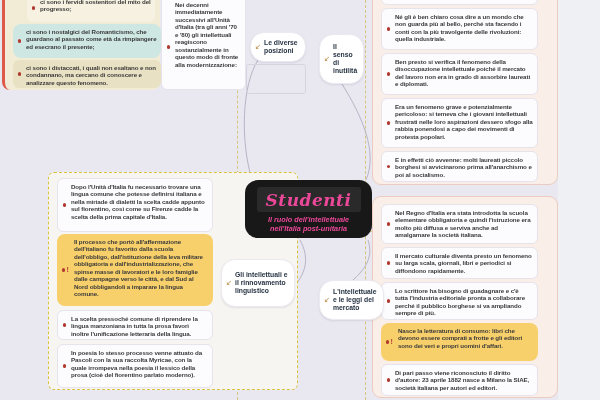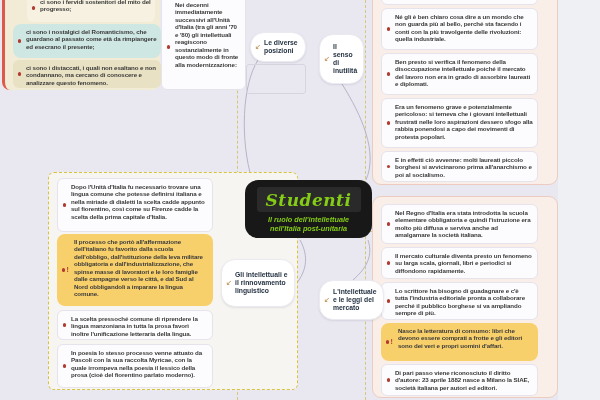--- a/index.html
+++ b/index.html
@@ -52,21 +52,21 @@
   }
   .node .arrow{
     position:absolute;left:4px;top:50%;margin-top:-4px;
     color:#c9a06a;font-size:7px;font-weight:bold;line-height:1;
   }
   
   .center-node{
     position:absolute;left:245px;top:180px;width:127px;height:58px;z-index:6;
     background:#181818;border-radius:13px;box-sizing:border-box;
     display:flex;flex-direction:column;align-items:center;
-    color:#84cc16;
+    color:#ec4899;
   }
   .center-title-box{
     margin-top:7px;width:104px;height:25px;background:#2a2a2a;border-radius:3px;
     display:flex;align-items:center;justify-content:center;
   }
   .center-title{
     font-family:"DejaVu Serif",serif;font-style:italic;font-weight:bold;
     font-size:17px;letter-spacing:.5px;
   }
   .center-subtitle{

